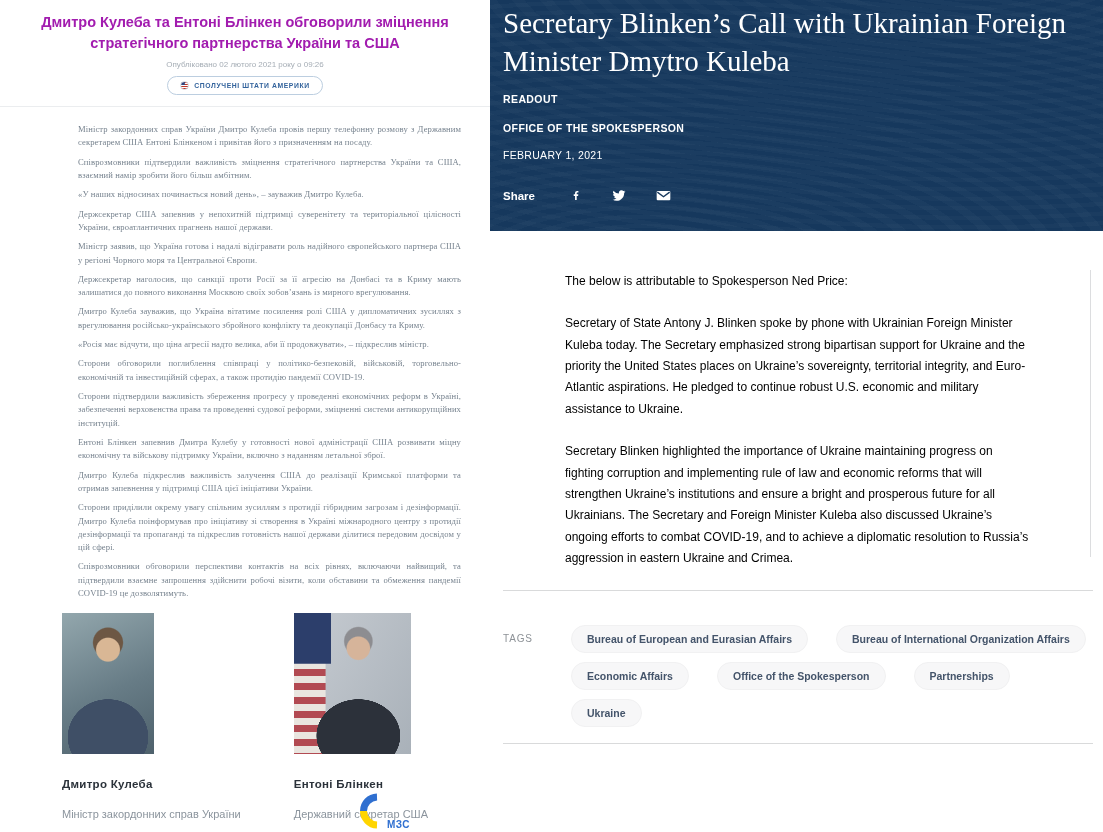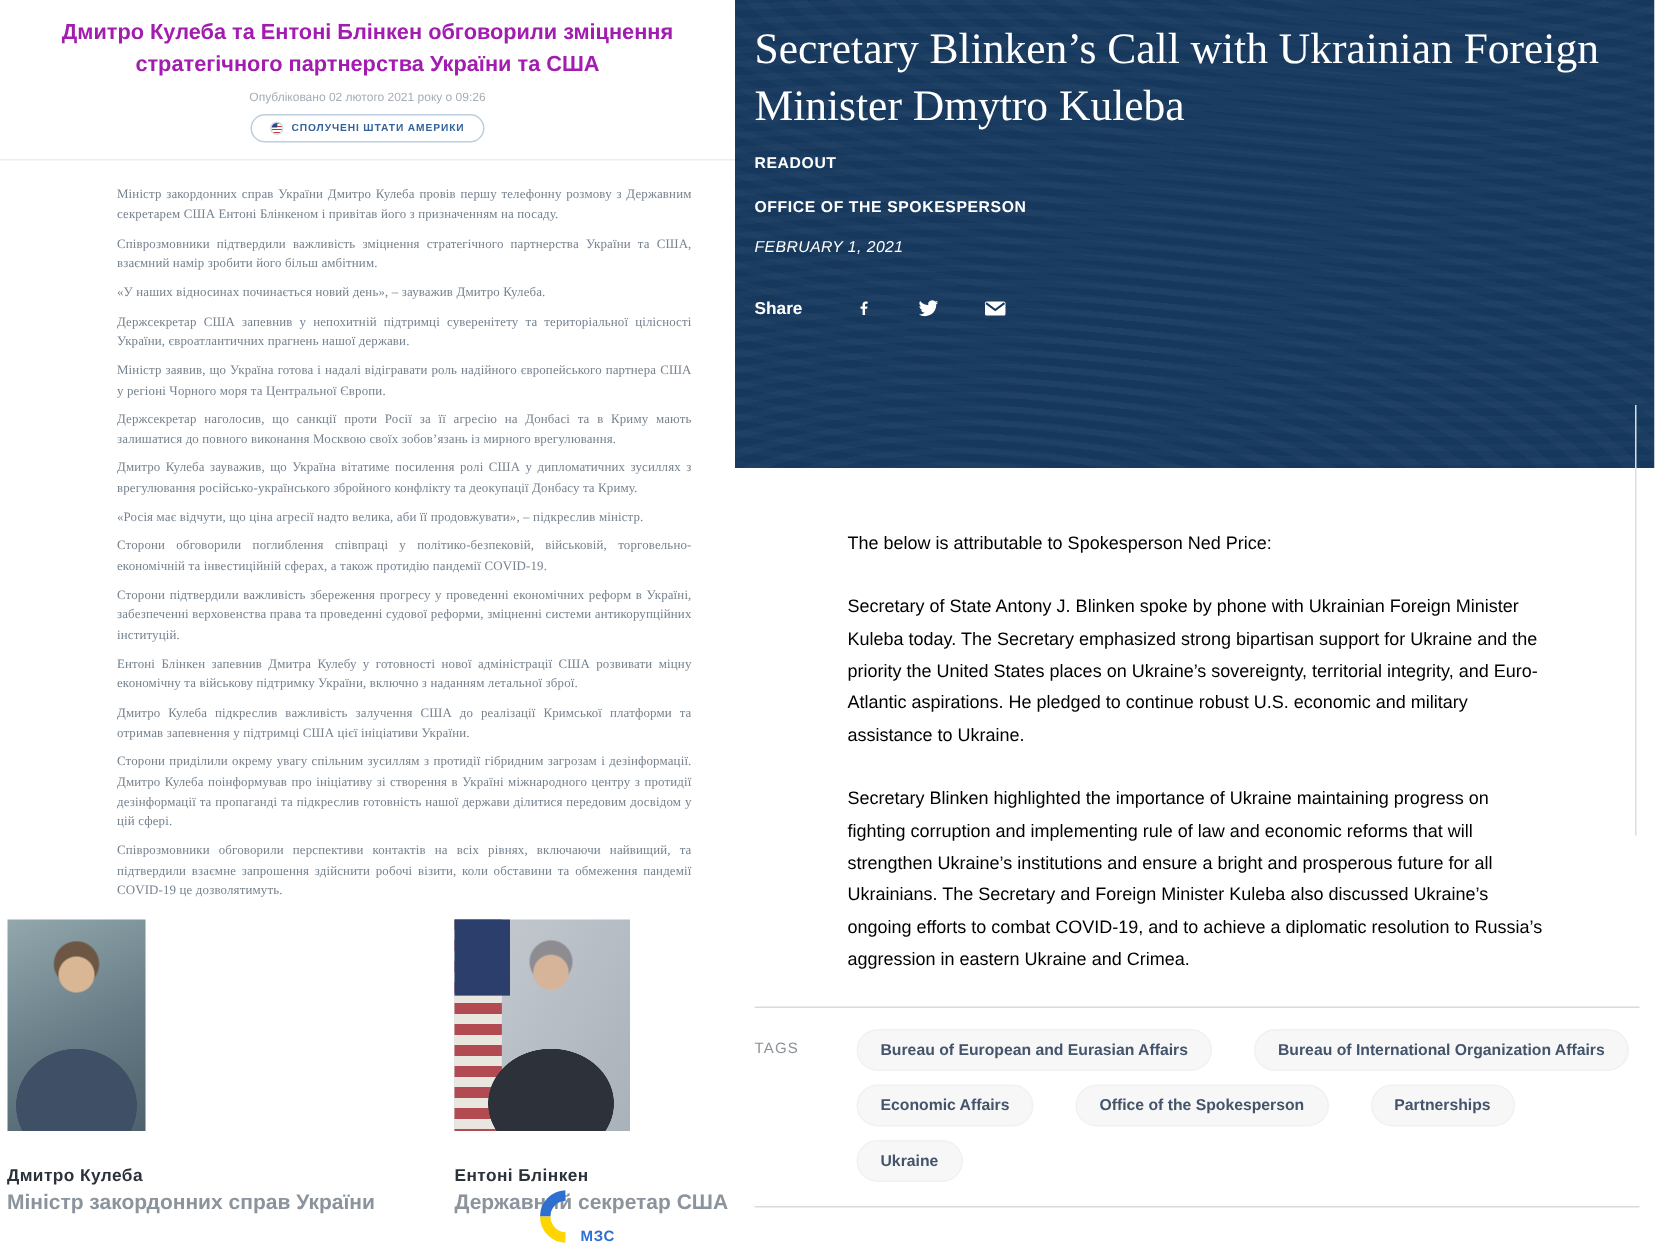--- a/index.html
+++ b/index.html
@@ -37,44 +37,44 @@
       linear-gradient(155deg, #93a7ad 0%, #677c86 55%, #4e616c 100%); }
   .photo-blinken { width:117px;
     background:
       radial-gradient(circle at 55% 25%, #d6b49a 0 9%, transparent 10%) no-repeat,
       radial-gradient(circle at 55% 20%, #8d8d91 0 10.5%, transparent 11.5%) no-repeat,
       radial-gradient(ellipse 36% 26% at 55% 87%, #2c313a 0 99%, transparent 100%) no-repeat,
       linear-gradient(#2c3e6b,#2c3e6b) left top / 32% 36% no-repeat,
       repeating-linear-gradient(180deg, #b24a52 0 7px, #e9e5df 7px 14px) left top / 27% 100% no-repeat,
       linear-gradient(120deg, #c7ccd2, #a9b1b9); }
   .person-name { margin-top:24px; font-size:11.5px; font-weight:bold; color:#2b323a; letter-spacing:.3px; }
-  .person-role { margin-top:3px; font-size:14px; color:#8b949d;font-weight:bold; }
+  .person-role { margin-top:18px; font-size:11px; color:#8b949d; }
   .mzs-logo { position:absolute; right:80px; bottom:2px; display:flex; align-items:flex-end; gap:4px; }
   .mzs-text { font-size:10px; font-weight:bold; color:#2f6fd0; letter-spacing:.5px; }
 
   
   .right-page { width:613px; height:832px; position:relative; background:#fff; }
-  .hero { height:312px; padding:15px 20px 0 13px; color:#fff;
+  .hero { height:231px; padding:5px 20px 0 13px; color:#fff;
           background-color:#16385d;
           background-image:
             repeating-radial-gradient(ellipse 150px 52px at 25% 115%, rgba(255,255,255,.025) 0 12px, transparent 12px 27px),
             repeating-radial-gradient(ellipse 170px 60px at 78% -18%, rgba(255,255,255,.02) 0 12px, transparent 12px 27px); }
   .hero h1 { font-family:"Liberation Serif", serif; font-weight:400; font-size:29px;
              line-height:1.3; max-width:600px; margin-bottom:13px; }
   .kicker { font-size:10.5px; font-weight:bold; letter-spacing:.4px; margin-bottom:17px; }
   .office { font-size:10.5px; font-weight:bold; letter-spacing:.4px; margin-bottom:15px; }
-  .hero-date { font-size:10.5px; font-weight:normal; letter-spacing:.3px;font-style:italic; }
+  .hero-date { font-size:10.5px; font-weight:normal; letter-spacing:.3px; }
   .share-row { display:flex; align-items:center; margin-top:28px; }
   .share-label { font-size:11.5px; font-weight:bold; margin-right:35px; }
   .share-icon { margin-right:30px; display:inline-flex; cursor:pointer; }
   .body-copy { padding:40px 70px 0 75px; }
   .body-copy p { font-size:12px; line-height:1.78; color:#000000; margin-bottom:21px; }
   .scrollbar-line { position:absolute; top:270px; right:12px; width:1px; height:287px; background:#dcdddf; }
   .tags-section { margin:21px 10px 0 13px; border-top:1px solid #d9dadb; border-bottom:1px solid #d9dadb;
-                  padding:14px 0 16px; display:flex; align-items:flex-start; }
+                  padding:34px 0 16px; display:flex; align-items:flex-start; }
   .tags-label { font-size:10px; color:#8d9297; letter-spacing:.8px; width:68px; flex:0 0 68px; padding-top:8px; }
   .tags-wrap { display:flex; flex-wrap:wrap; gap:9px 28px; }
   .tag-pill { background:#f7f7f8; border:1px solid #f1f1f2; border-radius:16px; padding:7px 15px;
               font-size:10.5px; font-weight:bold; color:#44546a; cursor:pointer; white-space:nowrap; }
 </style>
 </head>
 <body>
 
 <div class="page">
 

